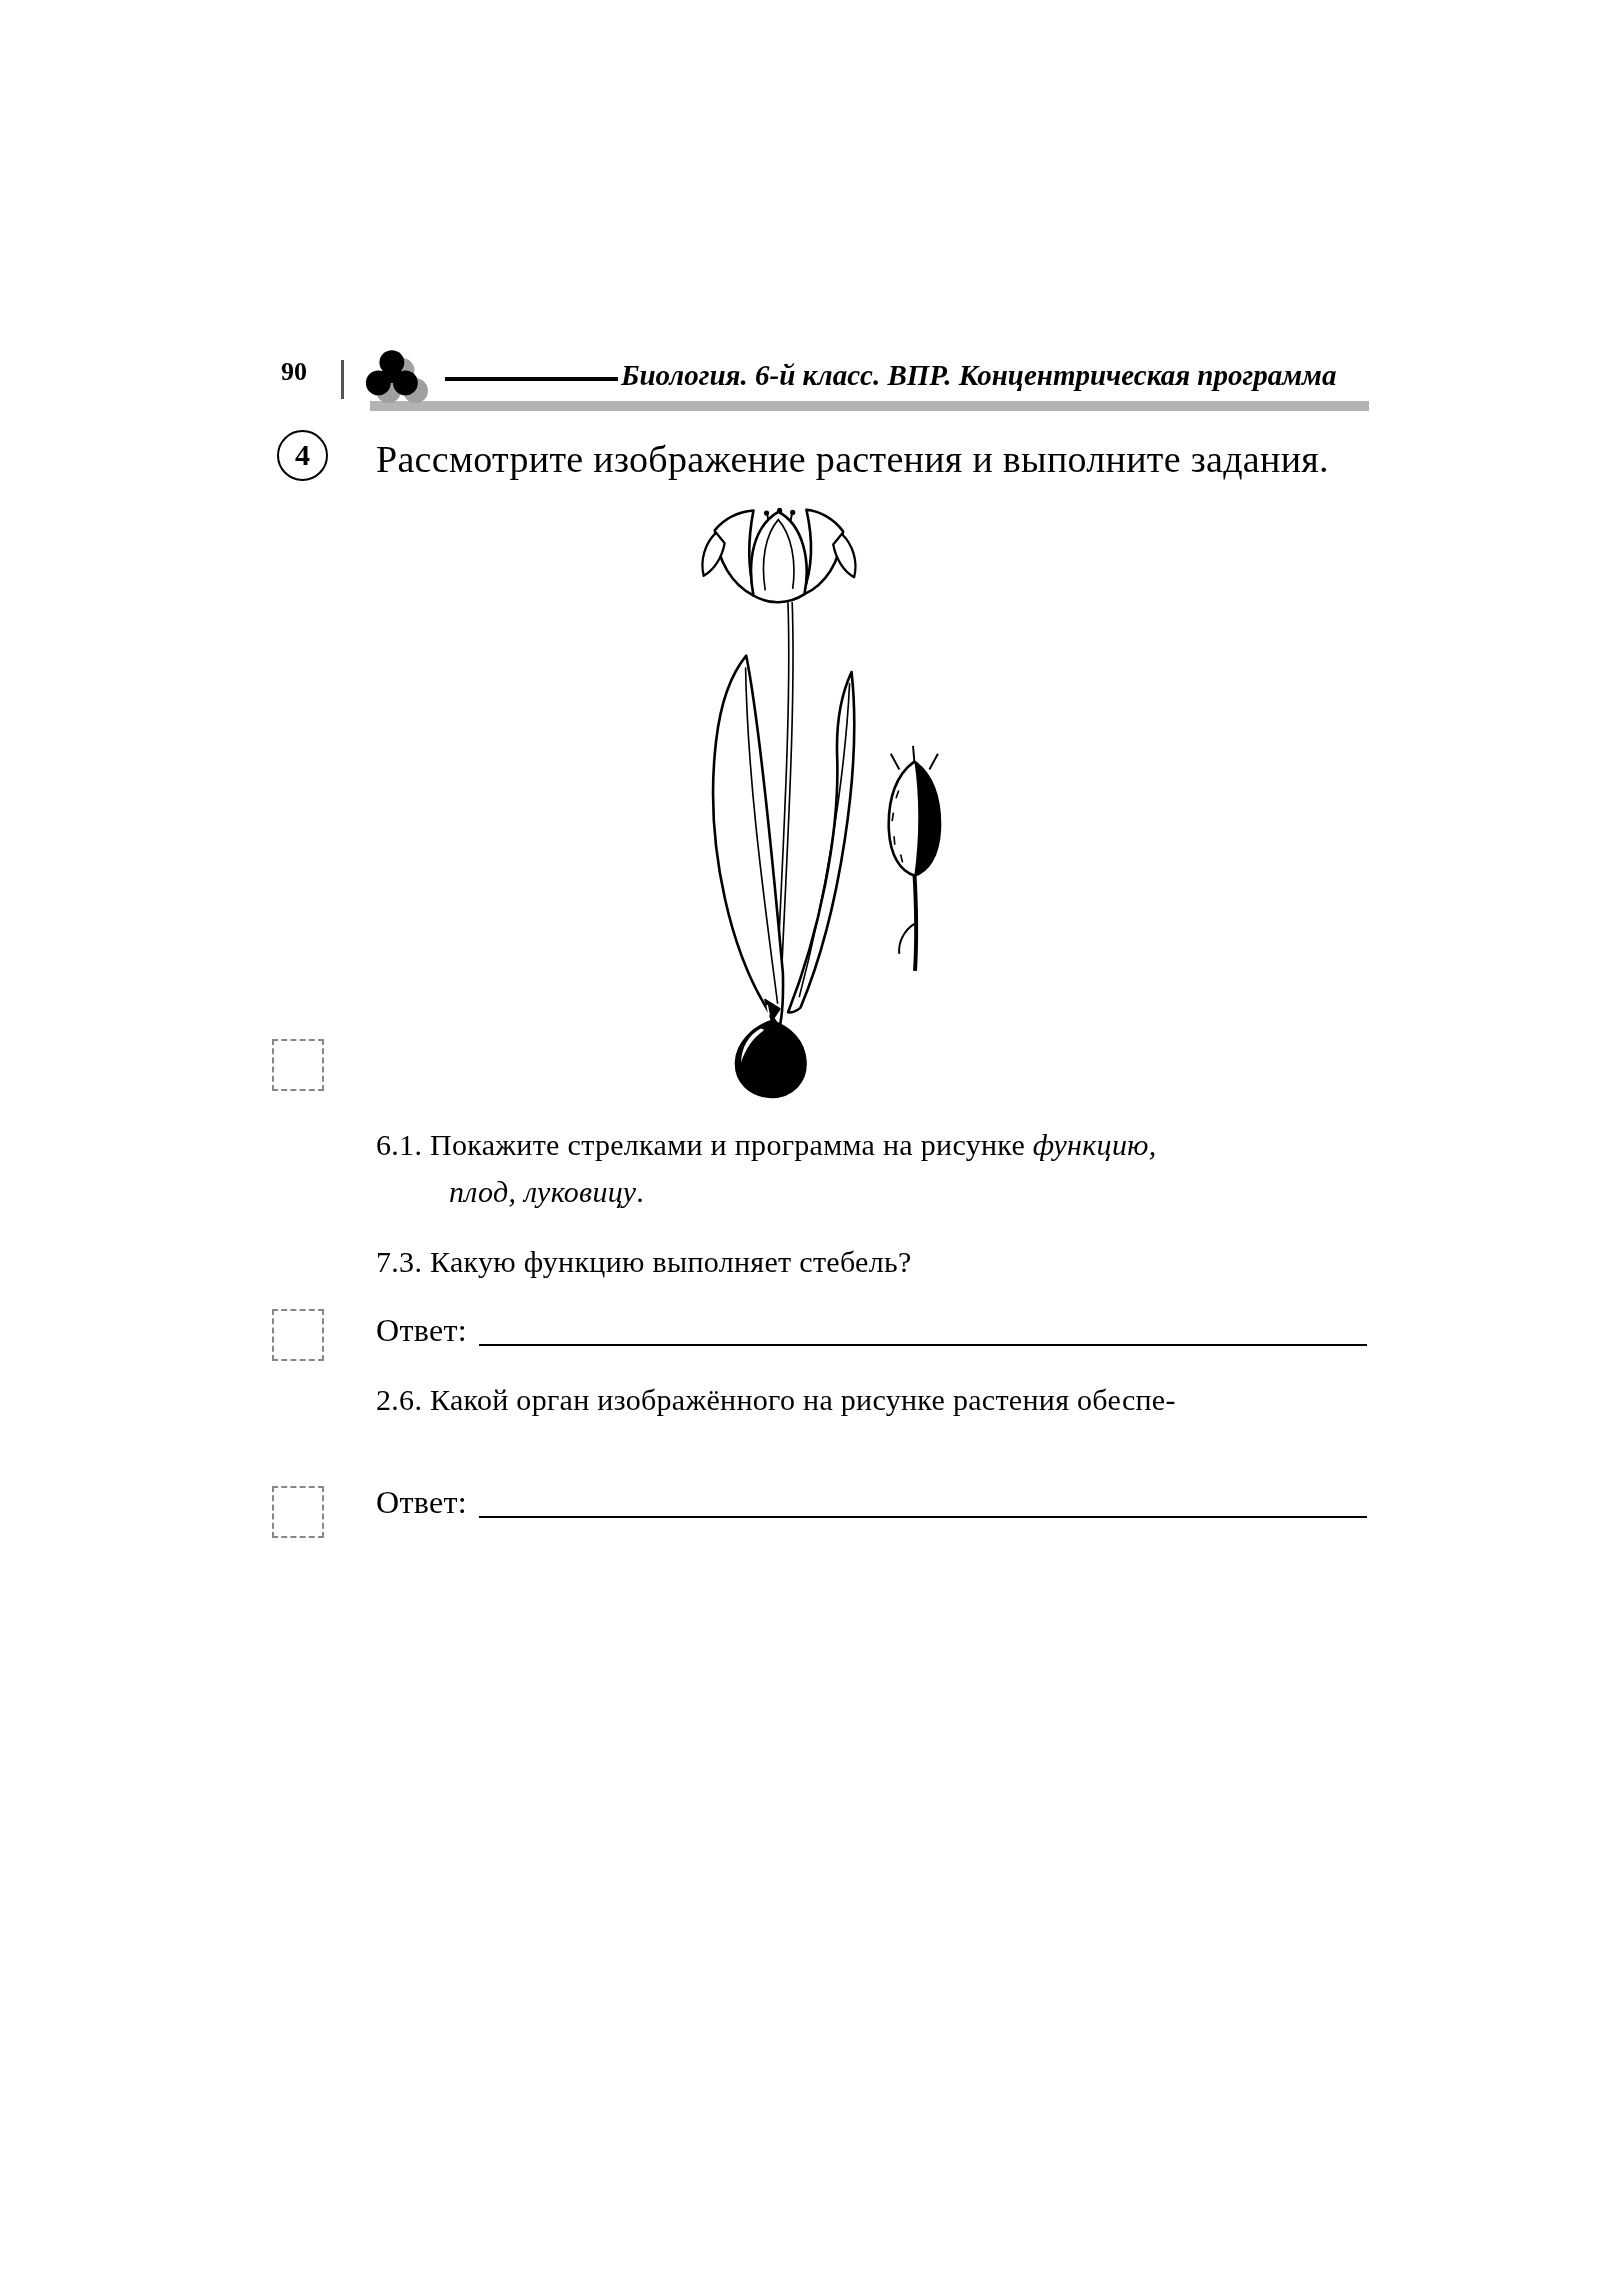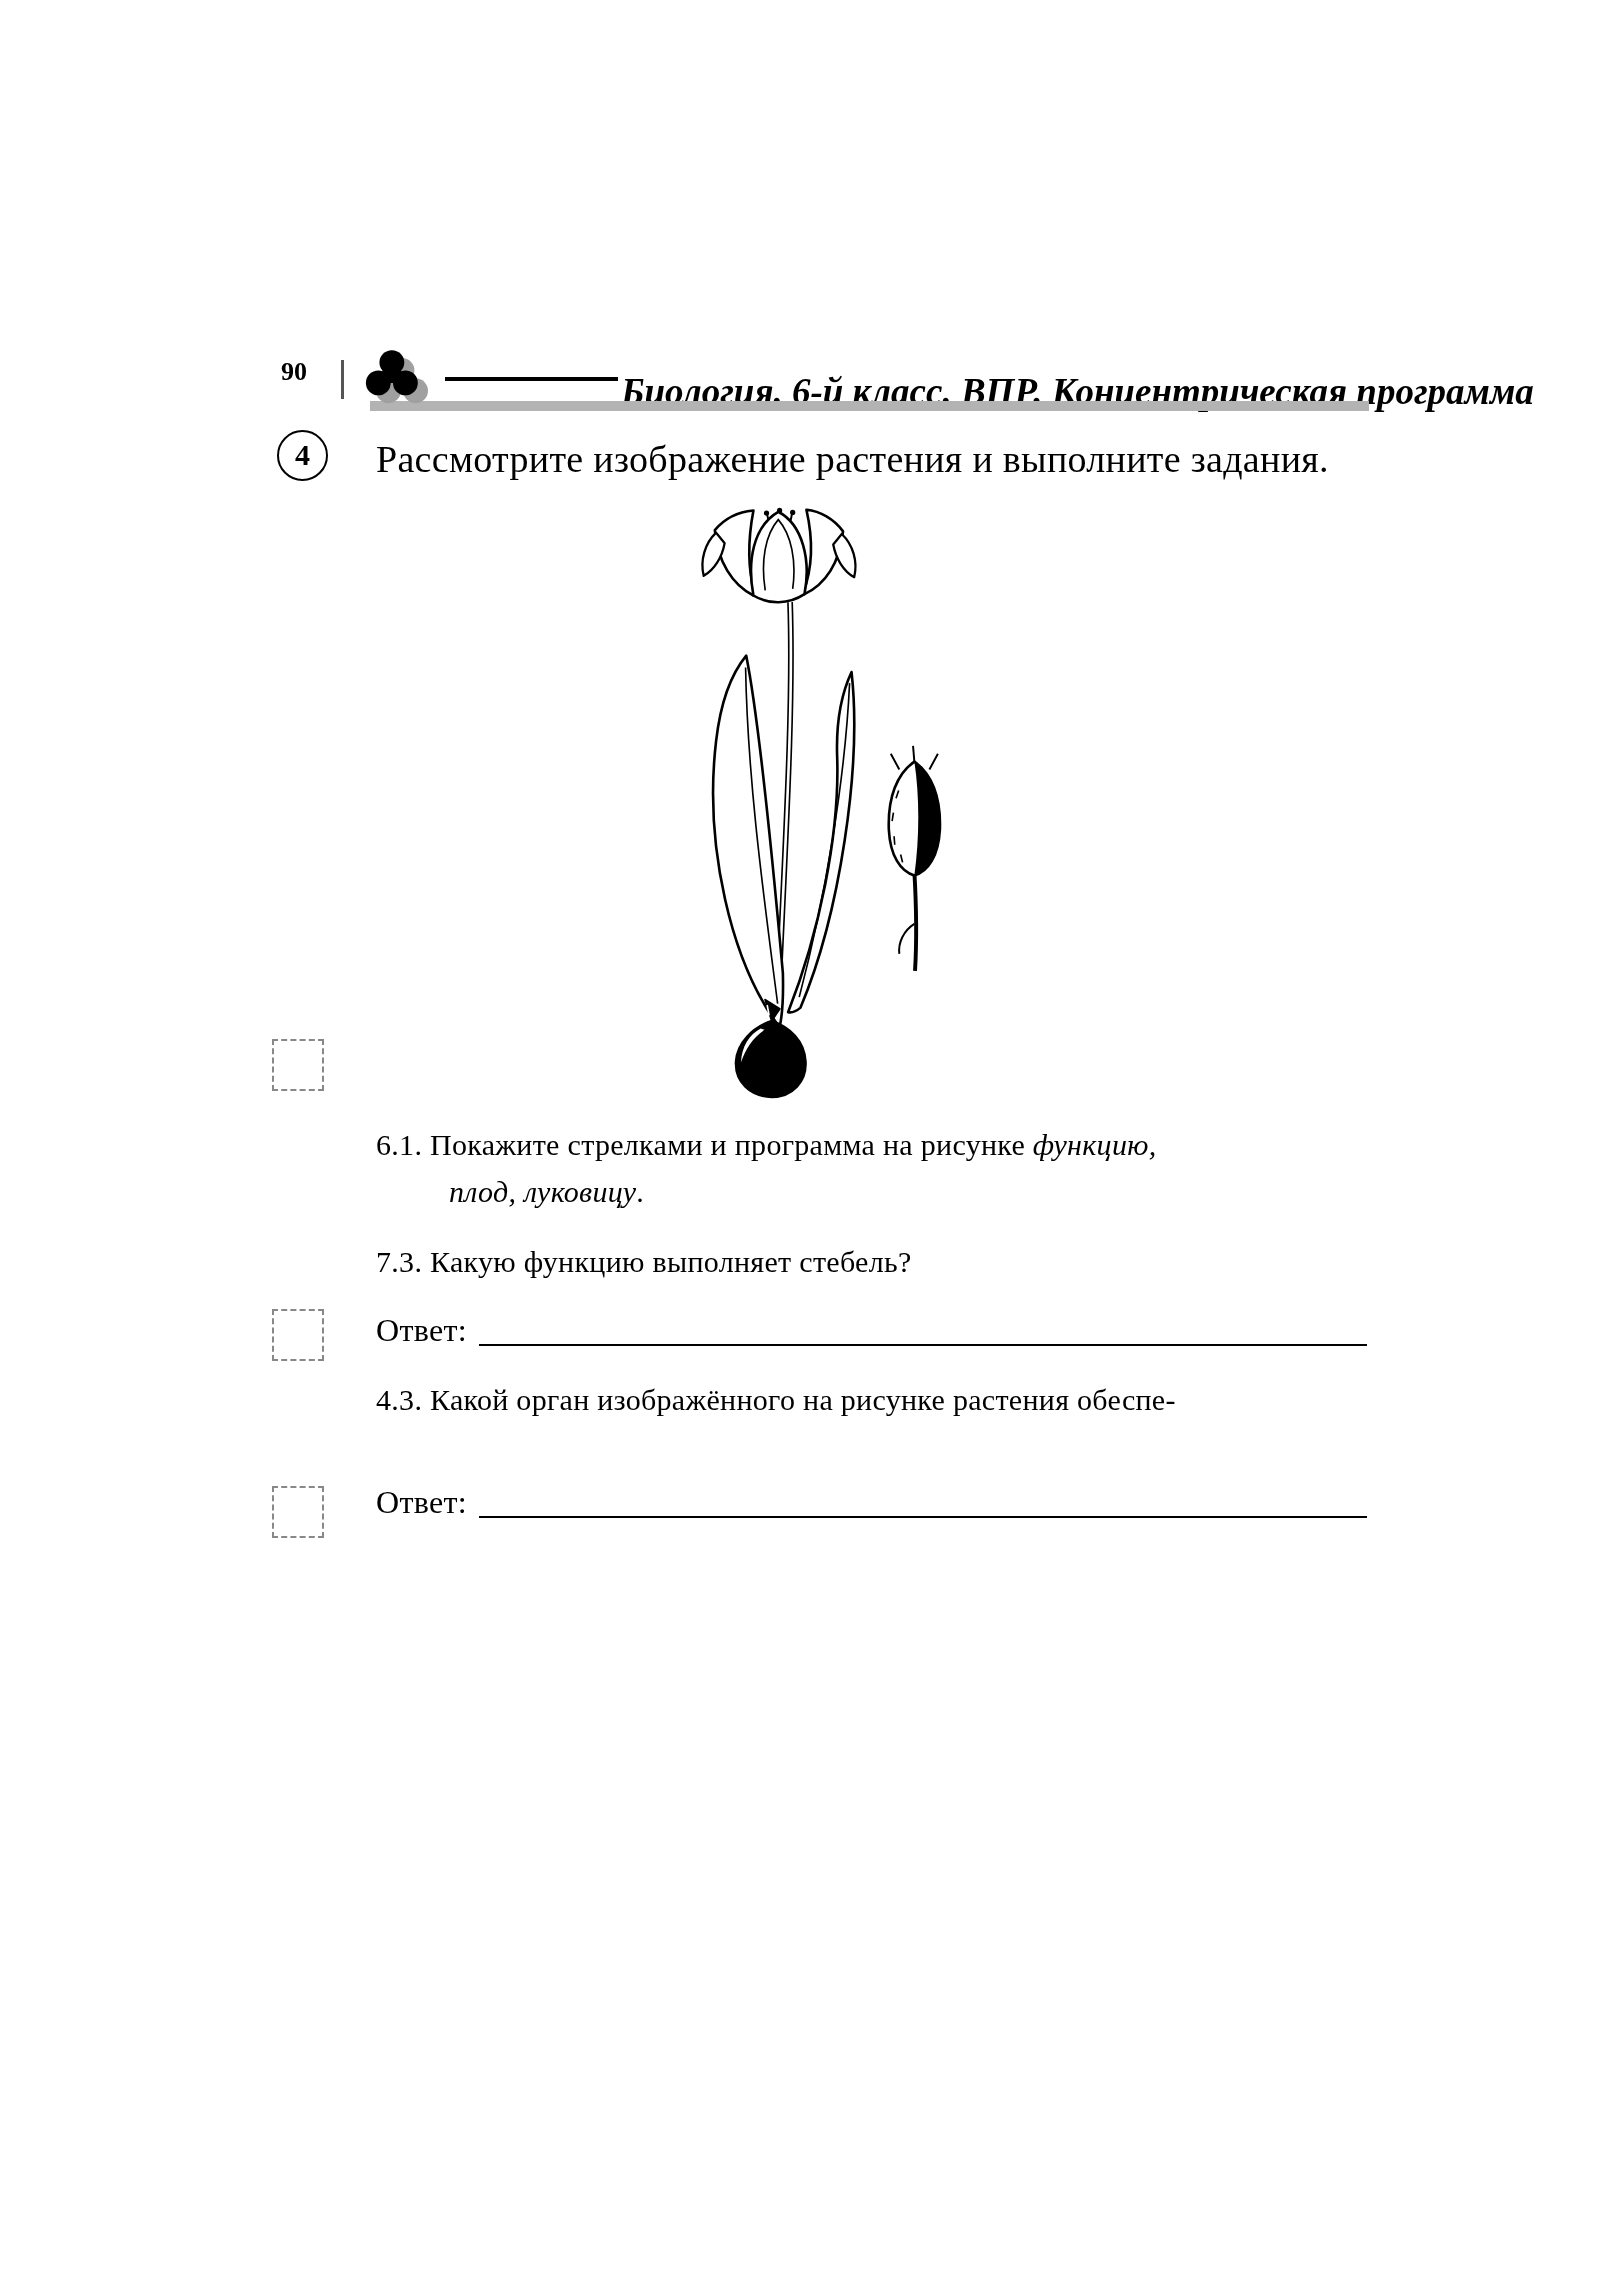--- a/index.html
+++ b/index.html
@@ -30,24 +30,24 @@
     left: 361px; top: 349px;
     width: 73px; height: 61px;
     z-index: 2;
   }
   .header-connector {
     left: 445px; top: 377px;
     width: 173px; height: 3.9px;
     background: #000;
   }
   .header-title {
-    left: 621px; top: 370px;
+    left: 621px; top: 359px;
     width: 747px;
-    text-align: right;
-    font-size: 37px;
+    text-align: left;
+    font-size: 29px;
     font-weight: bold;
     font-style: italic;
     white-space: nowrap;
   }
   .header-bar {
     left: 370px; top: 401px;
     width: 999px; height: 9.8px;
     background: #b3b3b3;
     z-index: 1;
   }
@@ -204,21 +204,21 @@
   <span>7.3.</span>
   <span>Какую функцию выполняет стебель?</span>
 </div>
 
 <div class="abs answer-row answer-row-1">
   <span class="answer-label">Ответ:</span>
   <span class="answer-line"></span>
 </div>
 
 <div class="abs question q3">
-  <span>4.3.</span>
+  <span>2.6.</span>
   <span>Какой орган изображённого на рисунке растения обеспе-</span><br>
 </div>
 
 <div class="abs answer-row answer-row-2">
   <span class="answer-label">Ответ:</span>
   <span class="answer-line"></span>
 </div>
 
 
 </body></html>

